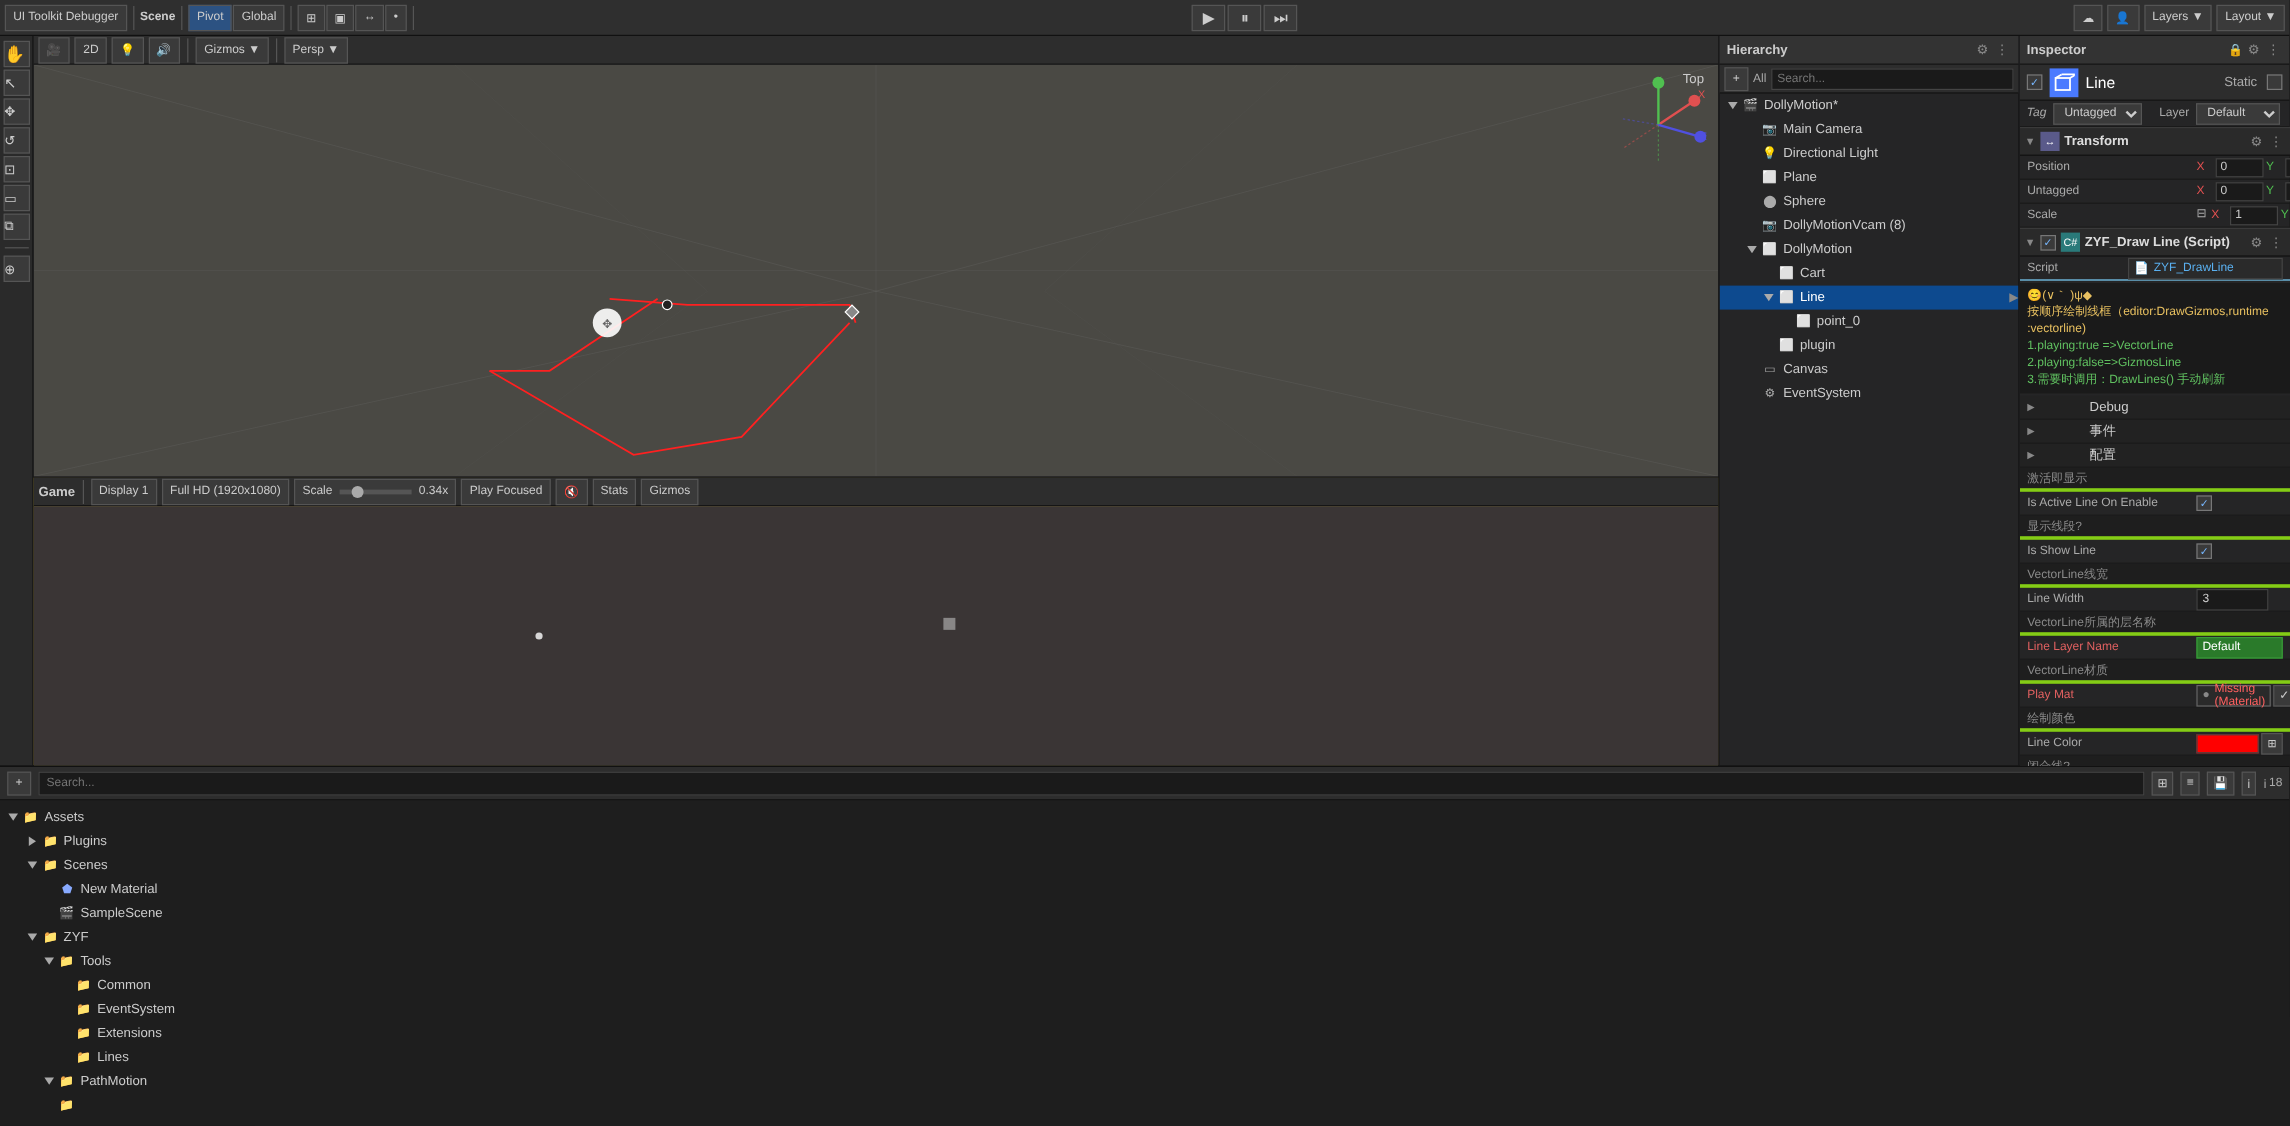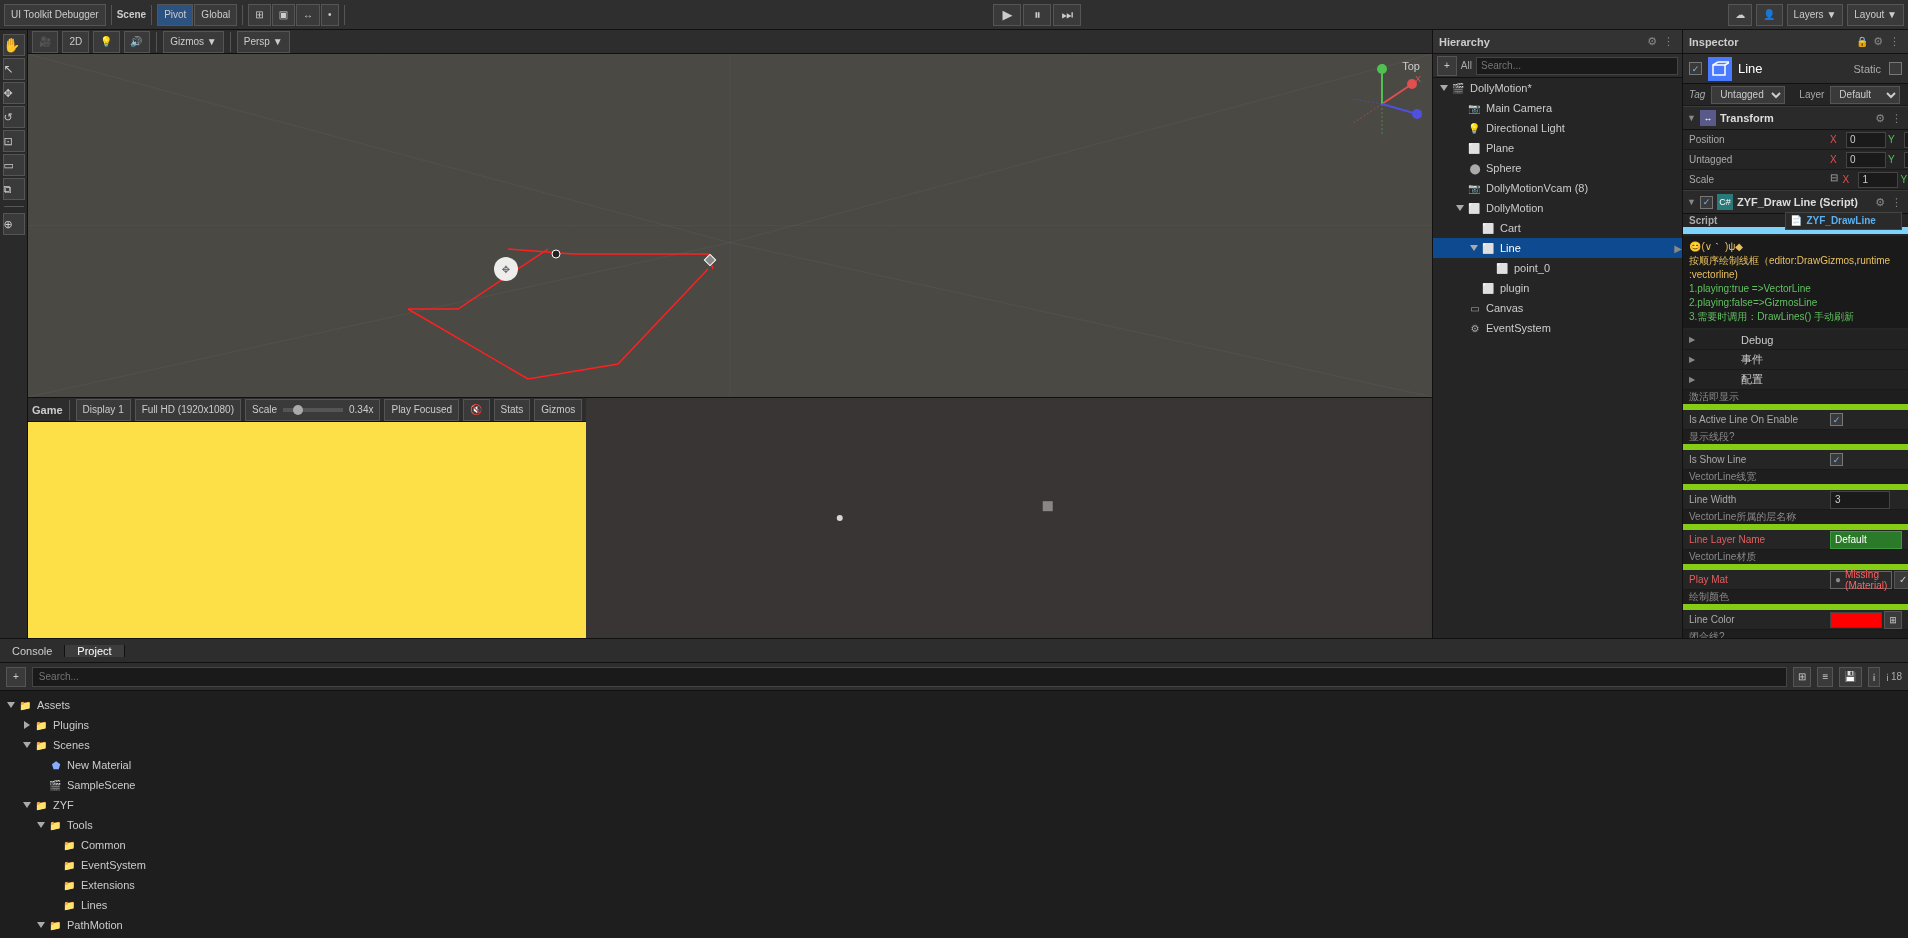--- a/index.html
+++ b/index.html
@@ -6,21 +6,21 @@
     body { font-family: 'Segoe UI', Arial, sans-serif; font-size: 11px; background: #1e1e1e; color: #c8c8c8; overflow: hidden; width: 1908px; height: 938px; }
 
     
     .root { display: flex; flex-direction: column; width: 1908px; height: 938px; }
     .main-area { display: flex; flex: 1; overflow: hidden; }
     .left-tools { width: 28px; background: #2a2a2a; border-right: 1px solid #111; display: flex; flex-direction: column; align-items: center; padding: 4px 0; gap: 2px; flex-shrink: 0; }
     .scene-game-area { display: flex; flex-direction: column; flex: 1; overflow: hidden; }
     .scene-panel { flex: 1; display: flex; flex-direction: column; background: #3c3c3c; border-bottom: 1px solid #111; position: relative; overflow: hidden; }
     .scene-toolbar { display: flex; align-items: center; height: 24px; background: #2d2d2d; border-bottom: 1px solid #111; padding: 0 4px; gap: 4px; flex-shrink: 0; }
     .scene-viewport { flex: 1; position: relative; overflow: hidden; background: #4a4a4a; }
-    .game-panel { height: 240px; display: flex; flex-direction: row; background: #fde047; flex-shrink: 0; }
+    .game-panel { height: 240px; display: flex; flex-direction: column; background: #fde047; flex-shrink: 0; }
     .game-toolbar { display: flex; align-items: center; height: 24px; background: #2d2d2d; border-bottom: 1px solid #111; padding: 0 4px; gap: 4px; flex-shrink: 0; }
     .game-viewport { flex: 1; background: #3a3535; position: relative; }
     .right-panels { display: flex; width: 476px; flex-shrink: 0; border-left: 1px solid #111; }
     .hierarchy-panel { width: 250px; display: flex; flex-direction: column; background: #252526; border-right: 1px solid #111; }
     .inspector-panel { flex: 1; display: flex; flex-direction: column; background: #252526; overflow: hidden; }
     .panel-header { display: flex; align-items: center; justify-content: space-between; height: 24px; background: #333; border-bottom: 1px solid #111; padding: 0 6px; flex-shrink: 0; }
     .panel-header-title { font-size: 11px; color: #ccc; font-weight: bold; }
     .panel-content { flex: 1; overflow-y: auto; overflow-x: hidden; }
     .panel-content::-webkit-scrollbar { width: 8px; }
     .panel-content::-webkit-scrollbar-track { background: #1e1e1e; }
@@ -60,32 +60,32 @@
     .field-row { display: flex; align-items: center; height: 20px; padding: 0 6px; gap: 1px; border-bottom: 1px solid #1a1a1a; }
     .field-label { font-size: 10px; color: #aaa; flex: 0 0 140px; white-space: nowrap; overflow: hidden; }
     .field-value { flex: 1; display: flex; gap: 2px; }
     .xyz-field { display: flex; align-items: center; gap: 2px; flex: 1; }
     .xyz-label { font-size: 10px; color: #aaa; width: 14px; }
     .xyz-label.x { color: #e05050; }
     .xyz-label.y { color: #50c050; }
     .xyz-label.z { color: #5050e0; }
     .xyz-input { background: #1a1a1a; border: 1px solid #444; color: #ccc; font-size: 10px; padding: 1px 3px; height: 16px; width: 40px; }
 
-    .script-field { display: flex; align-items: center; height: 20px; padding: 0 6px; gap: 16px; border-bottom: 7px solid #7dd3fc; font-weight: bold; }
+    .script-field { display: flex; align-items: center; height: 20px; padding: 0 6px; gap: 4px; border-bottom: 1px solid #7dd3fc; }
     .script-label { font-size: 10px; color: #aaa; flex: 0 0 80px; }
     .script-value { flex: 1; background: #2a2a2a; border: 1px solid #444; color: #5ab0f0; font-size: 10px; padding: 1px 4px; height: 18px; display: flex; align-items: center; gap: 4px; }
 
     .section-foldout { display: flex; align-items: center; height: 20px; padding: 0 6px; gap: 4px; background: #222; border-bottom: 1px solid #1a1a1a; cursor: pointer; }
     .section-label { font-size: 11px; color: #ccc; margin-left: 36px; }
 
     .comment-box { padding: 4px 6px; background: #1a1a1a; border: none; margin: 2px 0; }
     .comment-text { font-size: 10px; color: #e8c060; line-height: 1.4; }
     .comment-text.green { color: #60c060; }
 
-    .field-section-header { display: flex; align-items: center; height: 20px; padding: 0 6px; background: #1e1e1e; border-bottom: 6px solid #84cc16; }
+    .field-section-header { display: flex; align-items: center; height: 20px; padding: 0 6px; background: #1e1e1e; border-bottom: 3px solid #84cc16; }
     .field-section-title { font-size: 10px; color: #8a8a8a; }
 
     .number-field { background: #1a1a1a; border: 1px solid #444; color: #ccc; font-size: 10px; padding: 1px 4px; height: 18px; width: 60px; }
 
     .material-field { flex: 1; background: #2a2a2a; border: 1px solid #666; color: #c8c8c8; font-size: 10px; padding: 1px 4px; height: 18px; display: flex; align-items: center; gap: 4px; }
     .material-error { color: #ff6060; font-size: 10px; }
 
     
     .toolbar-btn { background: #3a3a3a; border: 1px solid #555; color: #ccc; font-size: 10px; padding: 2px 6px; cursor: pointer; height: 22px; display: flex; align-items: center; gap: 2px; }
     .toolbar-btn.active { background: #2c5282; }
@@ -597,24 +597,20 @@
         </div>
       </div>
 
     </div>
 
   </div>
 
   <div class="bottom-area">
     <div class="bottom-console-project">
 
-      <div class="console-tab-bar">
-        <div class="tab">Console</div>
-        <div class="tab active">Project</div>
-      </div>
 
       <div class="project-content">
         <div class="project-toolbar">
           <button class="toolbar-btn" style="height:20px;padding:1px 6px;font-size:10px;">+</button>
           <input type="text" style="flex: 1 1 0%; background: rgb(26, 26, 26); border: 1px solid rgb(68, 68, 68); color: rgb(204, 204, 204); font-size: 10px; padding: 1px 6px; height: 20px;" placeholder="Search...">
           <button class="toolbar-btn" style="height:20px;padding:1px 4px;">⊞</button>
           <button class="toolbar-btn" style="height:20px;padding:1px 4px;">≡</button>
           <button class="toolbar-btn" style="height:20px;padding:1px 4px;">💾</button>
           <button class="toolbar-btn" style="height:20px;padding:1px 4px;">ℹ</button>
           <div style="display:flex;align-items:center;gap:2px;">

